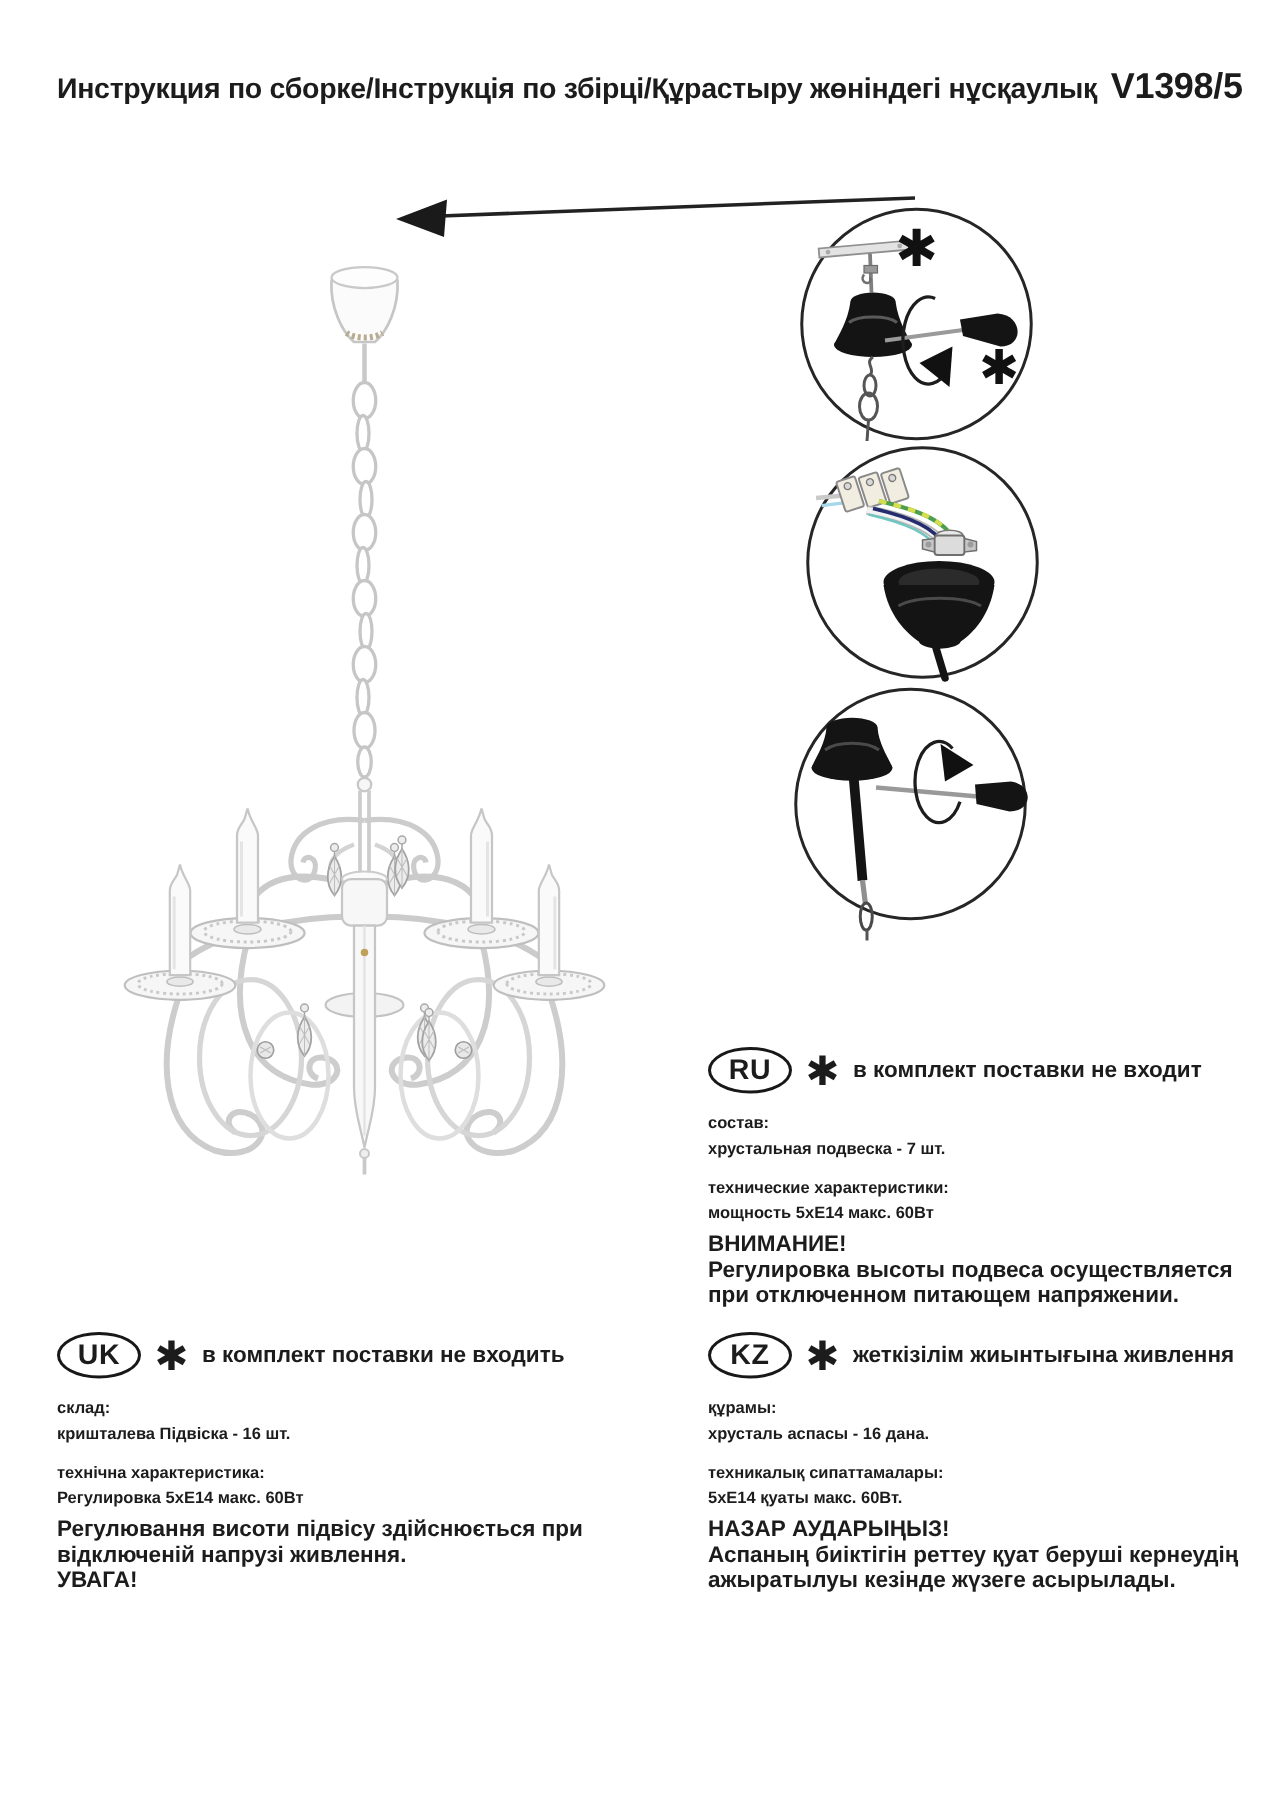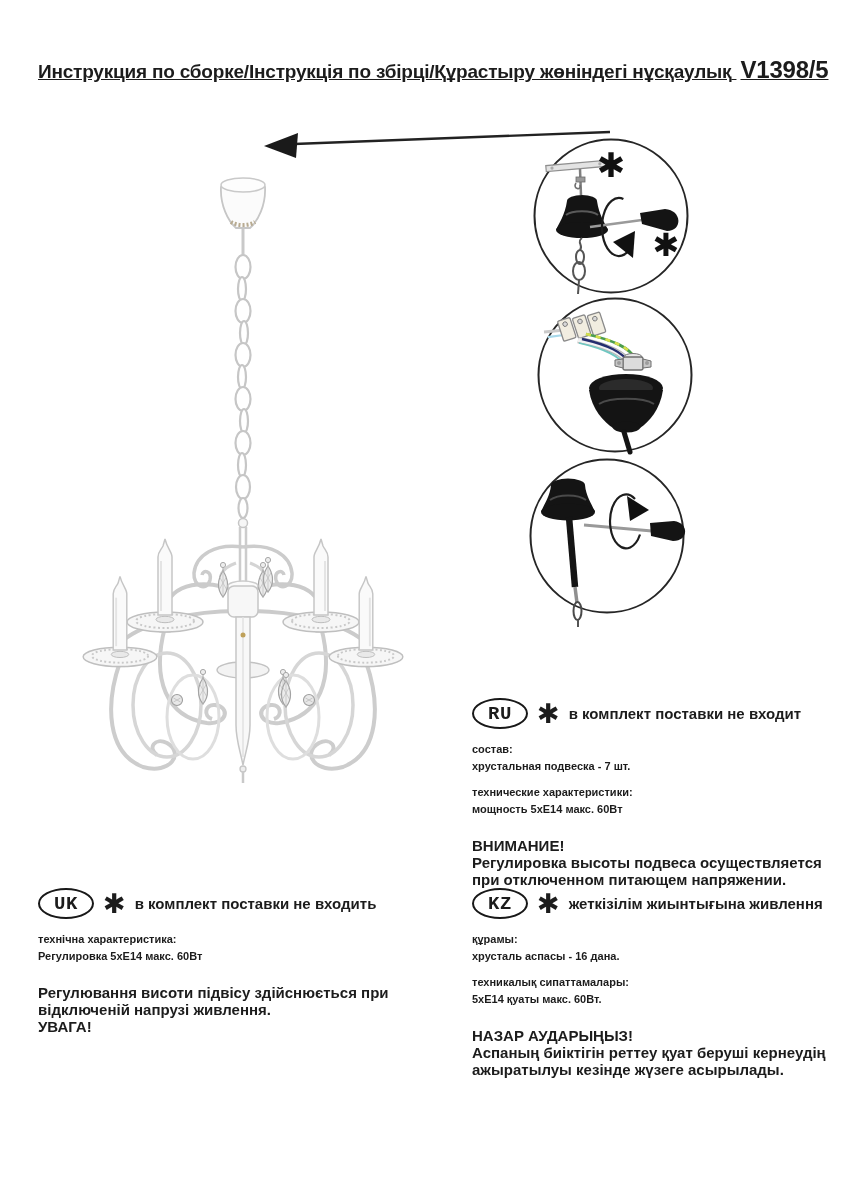--- a/index.html
+++ b/index.html
@@ -2,42 +2,42 @@
 <html><head>
 <meta charset="utf-8">
 <style>
   html,body{margin:0;padding:0;background:#ffffff;}
   .sheet{
     position:relative;width:848px;height:1200px;background:#ffffff;overflow:hidden;
     font-family:"Liberation Sans","DejaVu Sans",sans-serif;color:#1c1c1c;
   }
   
   .title{
-    position:absolute;left:38px;top:56px;width:792px;
-    font-size:19px;font-weight:bold;letter-spacing:-0.2px;white-space:nowrap;text-decoration:underline;
+    position:absolute;left:38px;top:44px;width:792px;
+    font-size:19px;font-weight:bold;letter-spacing:-0.2px;white-space:nowrap;
   }
   .title .model{font-size:24px;font-weight:bold;margin-left:4px;}
   
   .fig{position:absolute;}
   
   .lang{position:absolute;}
   .lang-ru{left:472px;top:698px;width:372px;}
   .lang-uk{left:38px;top:888px;width:402px;}
   .lang-kz{left:472px;top:888px;width:380px;}
   .lang-header{display:flex;align-items:center;gap:9px;margin-bottom:12px;}
   .badge{
     flex:0 0 auto;width:52px;height:27px;border:2.6px solid #181818;border-radius:50%;
     display:flex;align-items:center;justify-content:center;
-    font-size:19px;font-weight:bold;letter-spacing:0.5px;font-family:Liberation Mono, monospace;
+    font-size:19px;font-weight:bold;letter-spacing:0.5px;
   }
   .ast{font-size:27px;font-weight:bold;line-height:1;position:relative;top:1px;}
   .note{font-size:15px;font-weight:bold;}
   .group{margin-top:9px;font-size:11px;font-weight:bold;line-height:17px;}
   .group:first-of-type{margin-top:0;}
-  .warning{margin-top:19px;font-size:15px;font-weight:bold;line-height:17px;}
+  .warning{margin-top:3px;font-size:15px;font-weight:bold;line-height:17px;}
   .svgtext{font-family:"Liberation Sans","DejaVu Sans",sans-serif;font-weight:bold;}
 </style>
 </head>
 <body>
 
 <div class="sheet">
 
   <div class="title">
     <span>Инструкция по сборке/Інструкція по збірці/Құрастыру жөніндегі нұсқаулық</span>
     <span class="model">V1398/5</span>
@@ -270,20 +270,24 @@
     </div>
   </section>
 
   <section class="lang lang-uk">
     <div class="lang-header">
       <span class="badge">UK</span>
       <span class="ast">✱</span>
       <span class="note">в комплект поставки не входить</span>
     </div>
     <div class="group">
+      <div>склад:</div>
+      <div>кришталева Підвіска - 16 шт.</div>
+    </div>
+    <div class="group">
       <div>технічна характеристика:</div>
       <div>Регулировка 5хЕ14 макс. 60Вт</div>
     </div>
     <div class="warning">
       <div>Регулювання висоти підвісу здійснюється при відключеній напрузі живлення.</div>
       <div>УВАГА!</div>
     </div>
   </section>
 
   <section class="lang lang-kz">

